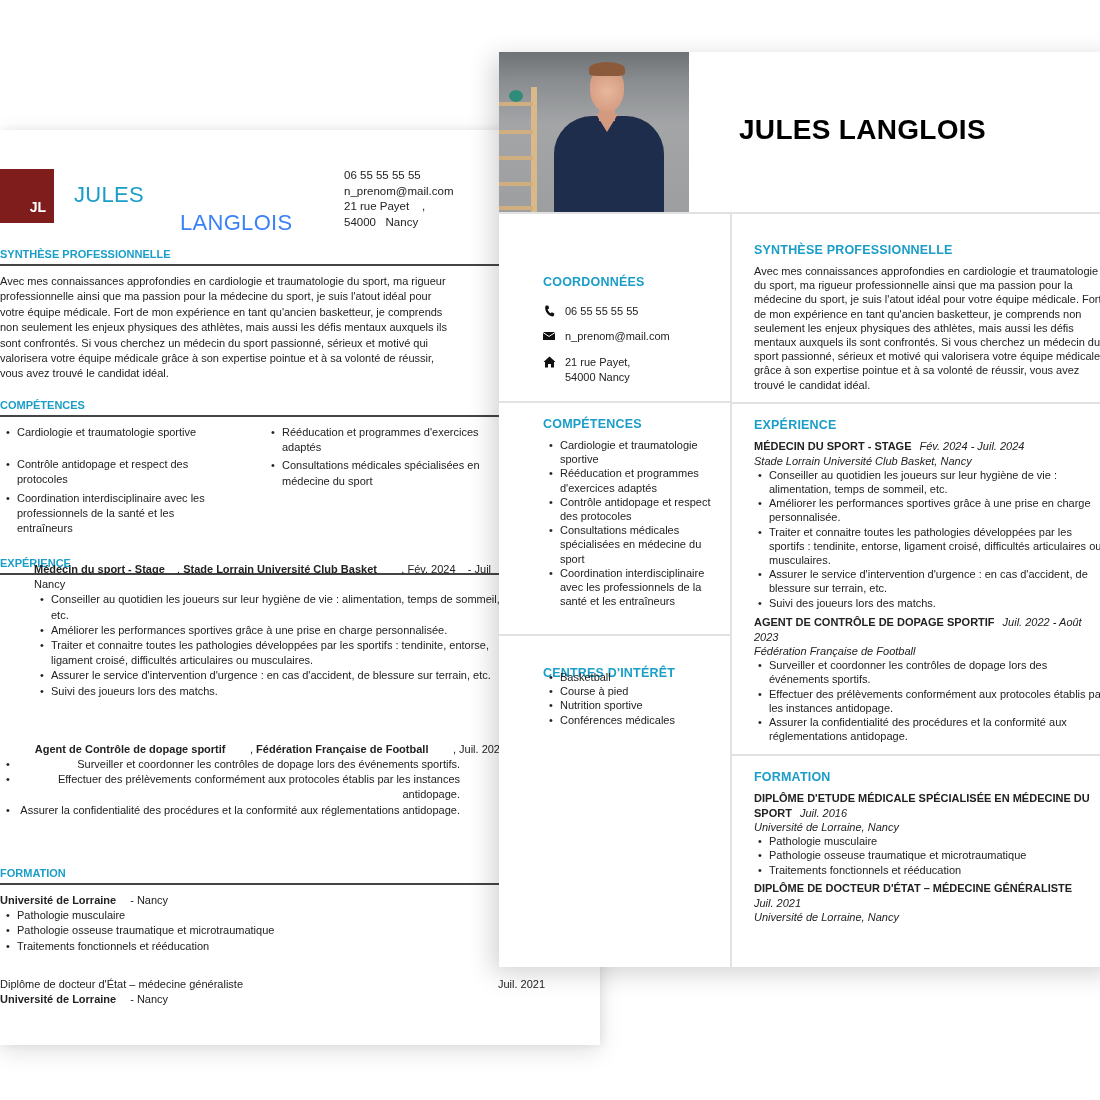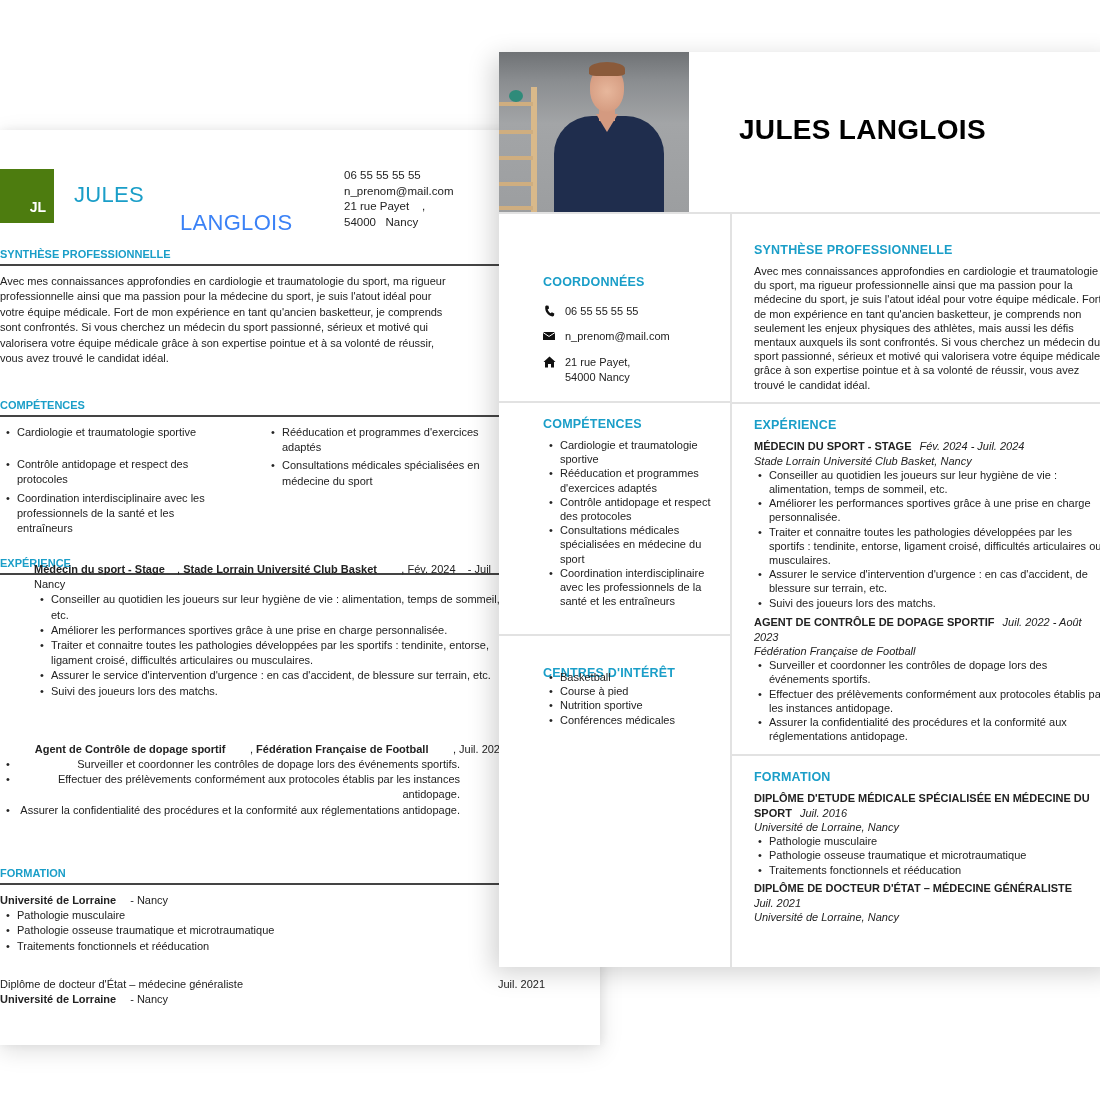--- a/index.html
+++ b/index.html
@@ -8,21 +8,21 @@
   ul { list-style: none; }
 
   
   .page-left {
     position: absolute; left: 0; top: 130px; width: 600px; height: 915px;
     background: #fff;
     box-shadow: 0 6px 22px rgba(0,0,0,0.13), 2px 0 8px rgba(0,0,0,0.06);
   }
   .pl-monogram {
     position: absolute; left: 0; top: 39px; width: 54px; height: 54px;
-    background: #4d7c0f; color: #fff; font-weight: bold; font-size: 14px;
+    background: #7f1d1d; color: #fff; font-weight: bold; font-size: 14px;
     display: flex; align-items: flex-end; justify-content: flex-end; padding: 0 8px 8px 0;
   }
   .pl-first { position: absolute; left: 74px; top: 52px; font-size: 22px; color: #1a9ec8; letter-spacing: 0.3px; }
   .pl-last  { position: absolute; left: 180px; top: 52px; font-size: 22px; color: #3b82f6; letter-spacing: 0.3px; margin-top: 28px; }
   .pl-contact { position: absolute; left: 344px; top: 38px; font-size: 11.5px; line-height: 15.5px; color: #222; }
   .pl-section-title {
     position: absolute; left: 0; width: 500px; font-size: 11px; font-weight: bold; color: #1a9ec8;
     padding-bottom: 4px; border-bottom: 2px solid #444;
   }
   .pl-text { position: absolute; left: 0; font-size: 11px; line-height: 15.4px; color: #222; }
@@ -94,20 +94,21 @@
     <div>n_prenom@mail.com</div>
     <div style="white-space:pre">21 rue Payet    ,</div>
     <div style="white-space:pre">54000   Nancy</div>
   </div>
 
   <div class="pl-section-title" style="top:118px">SYNTHÈSE PROFESSIONNELLE</div>
   <div class="pl-text" style="top:144px; width:500px;">
     <div>Avec mes connaissances approfondies en cardiologie et traumatologie du sport, ma rigueur</div>
     <div>professionnelle ainsi que ma passion pour la médecine du sport, je suis l'atout idéal pour</div>
     <div>votre équipe médicale. Fort de mon expérience en tant qu'ancien basketteur, je comprends</div>
+    <div>non seulement les enjeux physiques des athlètes, mais aussi les défis mentaux auxquels ils</div>
     <div>sont confrontés. Si vous cherchez un médecin du sport passionné, sérieux et motivé qui</div>
     <div>valorisera votre équipe médicale grâce à son expertise pointue et à sa volonté de réussir,</div>
     <div>vous avez trouvé le candidat idéal.</div>
   </div>
 
   <div class="pl-section-title" style="top:269px">COMPÉTENCES</div>
   <ul class="pl-list pl-skills-col" style="left:0; top:295px;">
     <li class="gap">Cardiologie et traumatologie sportive</li>
     <li>Contrôle antidopage et respect des protocoles</li>
     <li>Coordination interdisciplinaire avec les professionnels de la santé et les entraîneurs</li>

